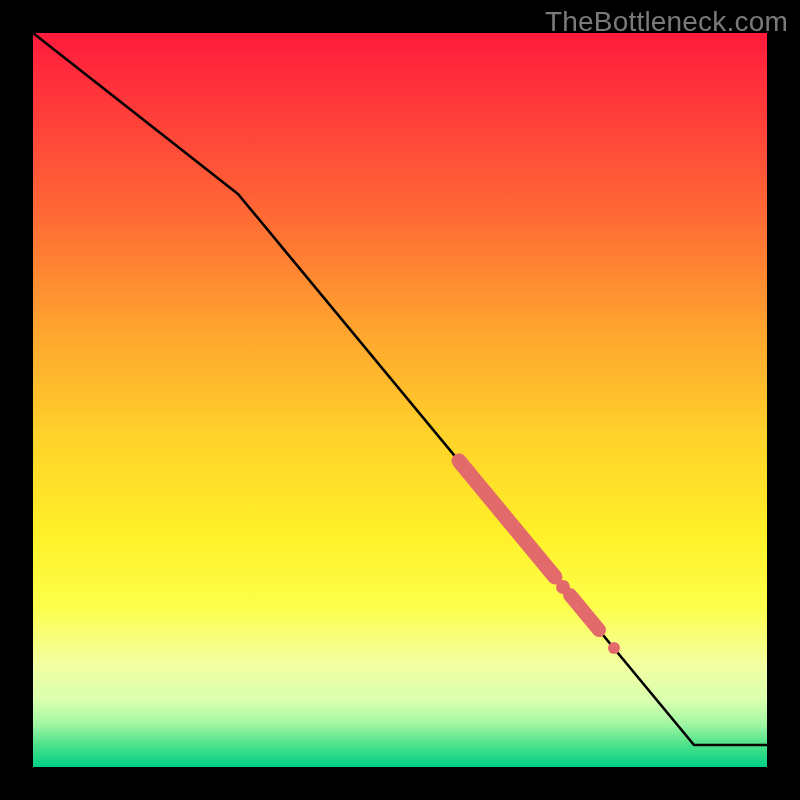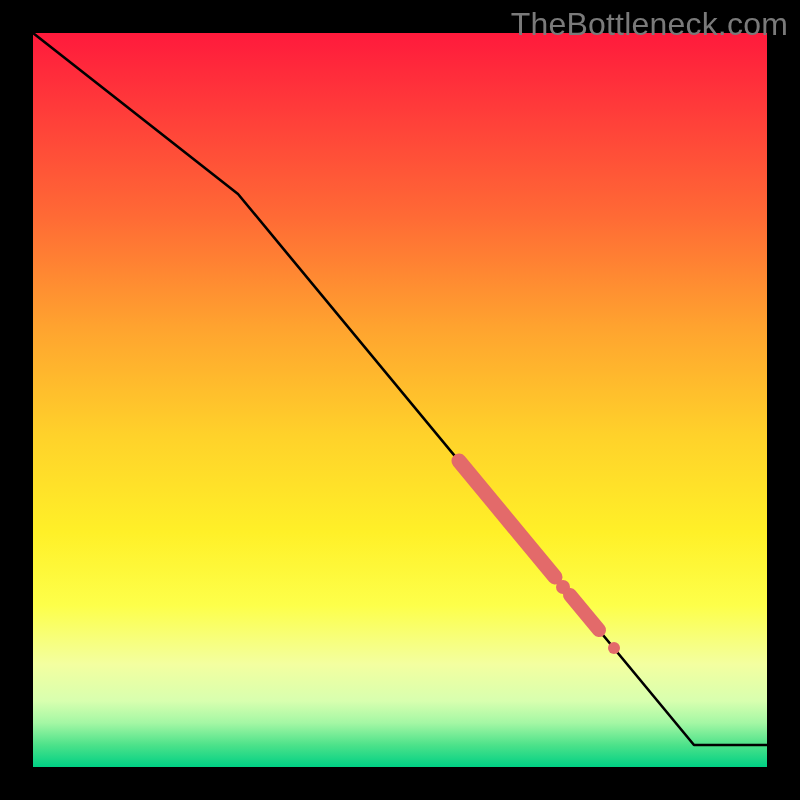--- a/index.html
+++ b/index.html
@@ -46,21 +46,21 @@
     top: 33px;
     width: 734px;
     height: 734px;
     overflow: visible;
   }
   .watermark {
     position: absolute;
     top: 6px;
     right: 12px;
     color: #7a7a7a;
-    font-size: 32px;
+    font-size: 28px;
     font-weight: 500;
     letter-spacing: 0.2px;
     user-select: none;
   }
 </style>
 </head>
 <body>
 
 <div class="frame">
 

